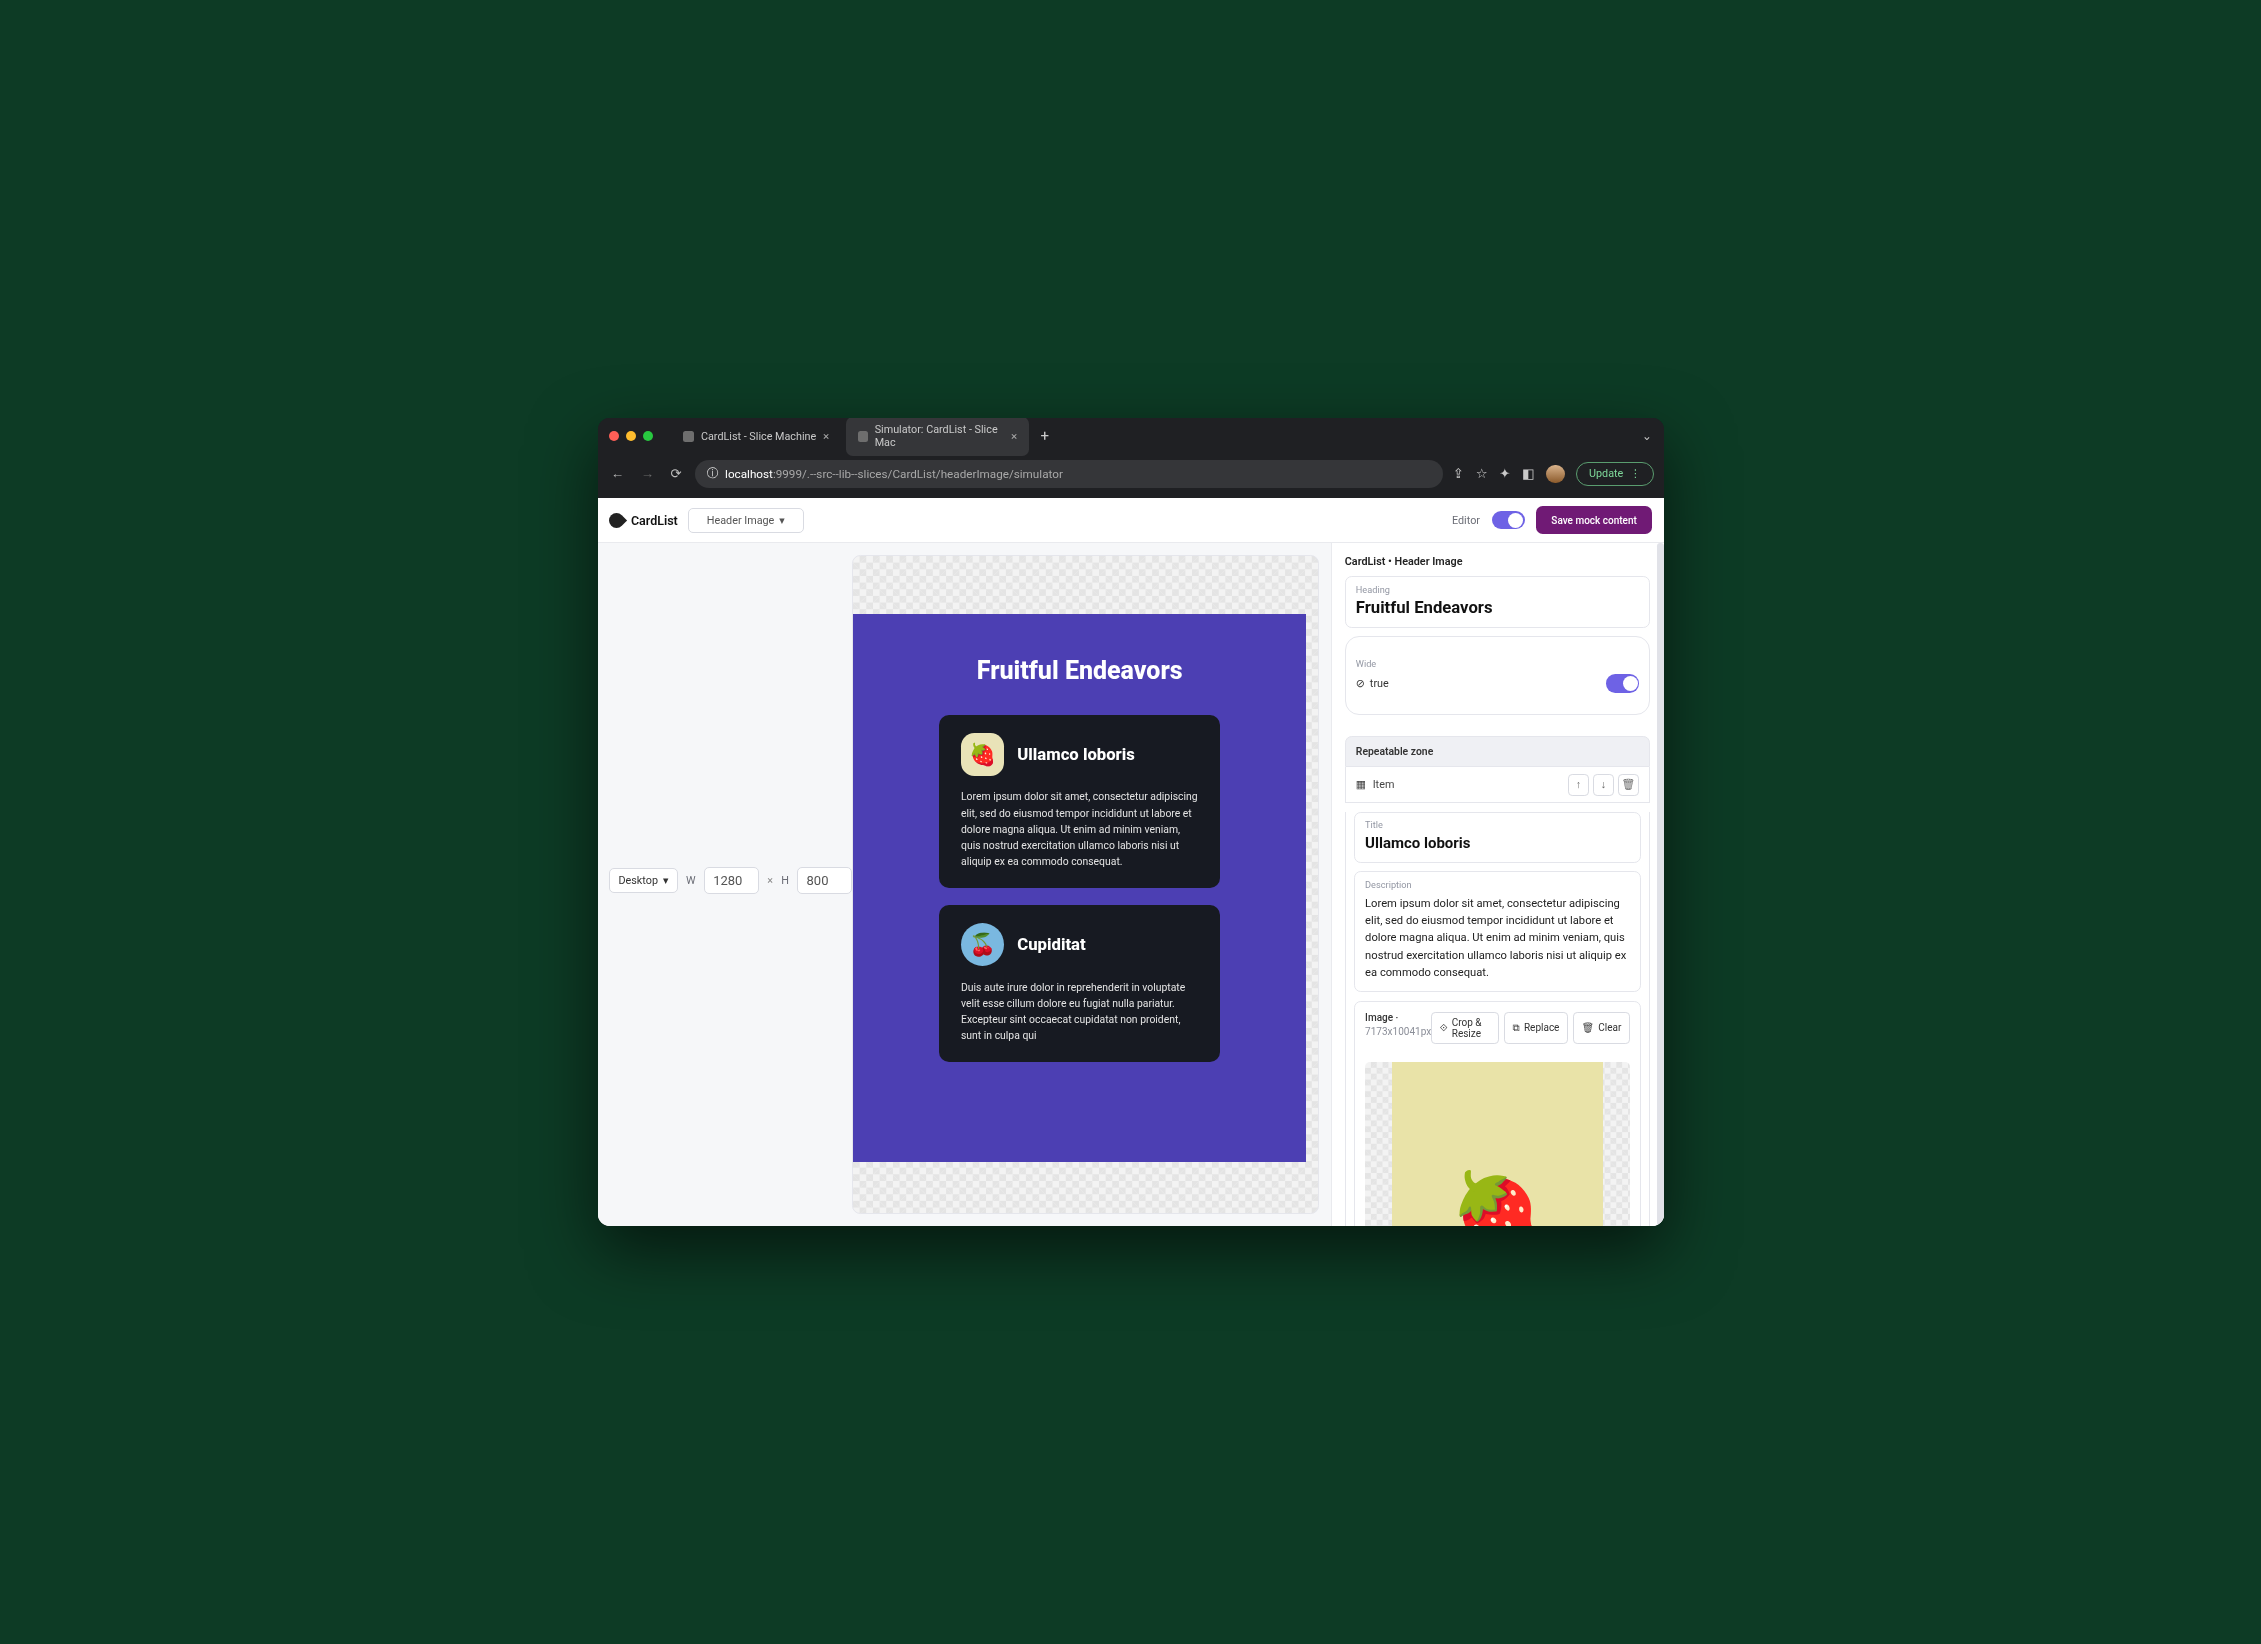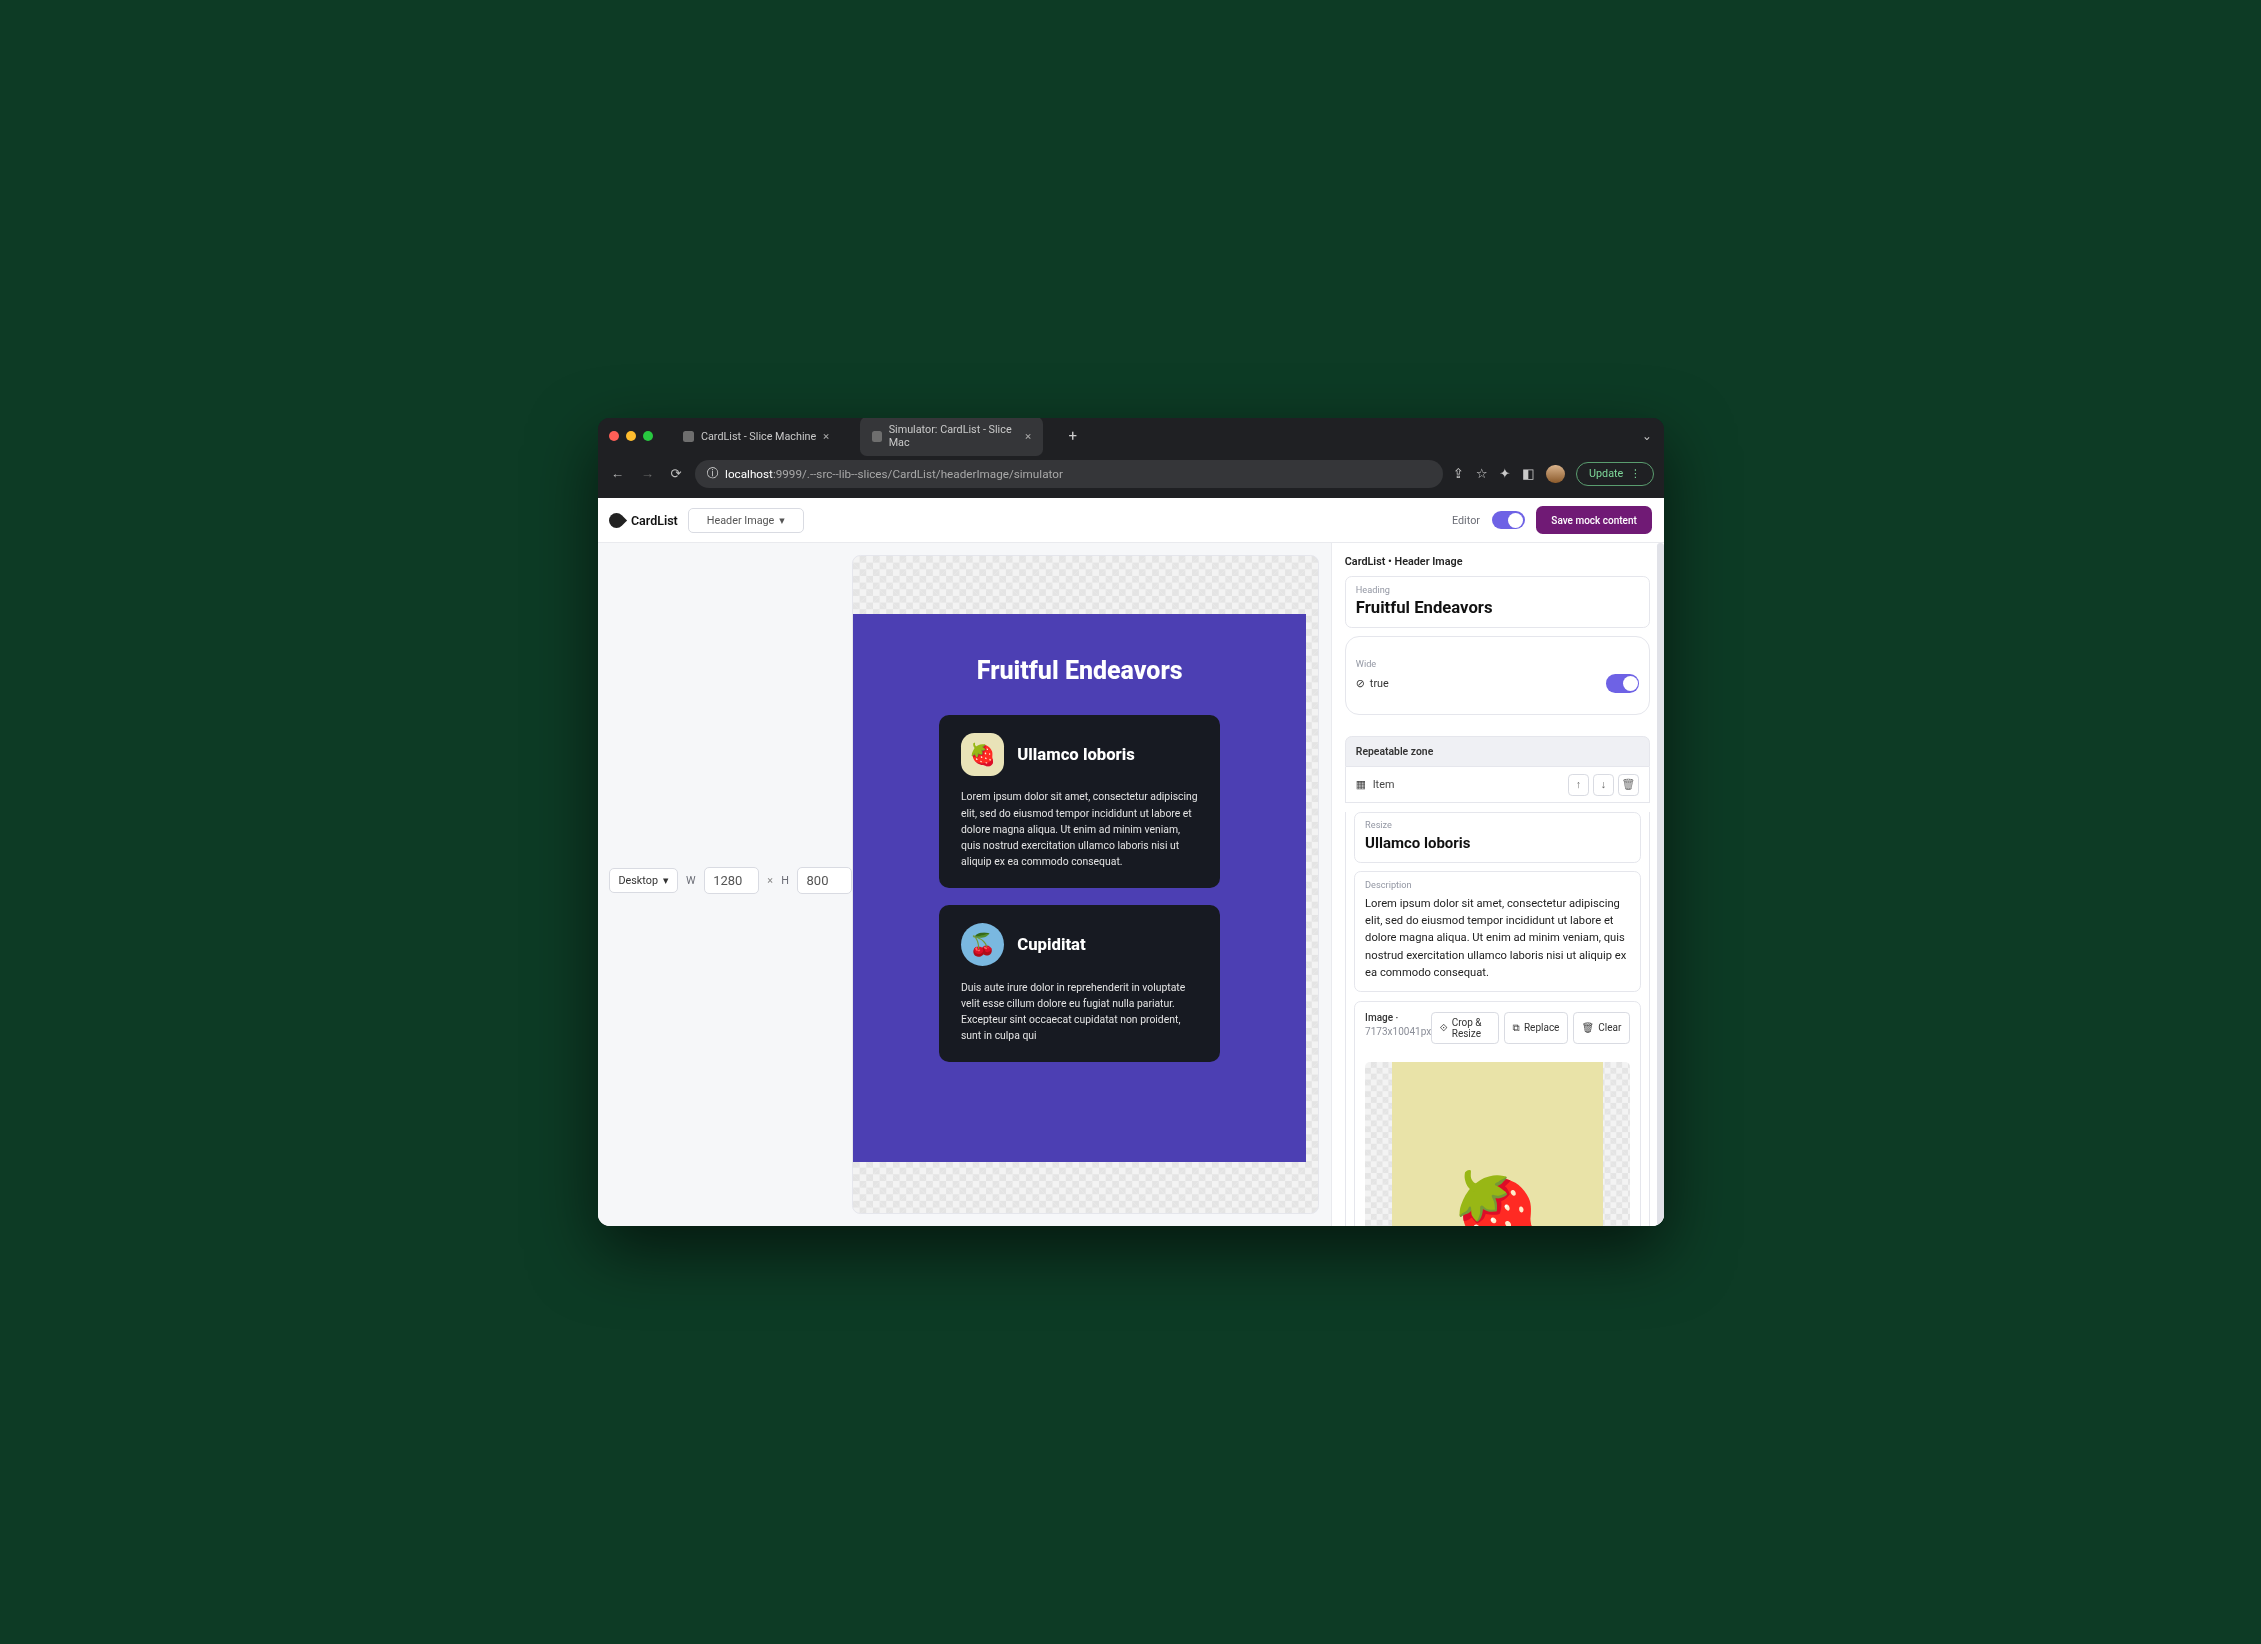--- a/index.html
+++ b/index.html
@@ -4,21 +4,21 @@
 <style>
   * { margin:0; padding:0; box-sizing:border-box; font-family:-apple-system,BlinkMacSystemFont,"Segoe UI",Roboto,sans-serif; }
   body { background:#0d3b25; display:flex; align-items:center; justify-content:center; min-height:100vh; padding:25px; }
   .browser { width:1066px; background:#1f2023; border-radius:11.7px; overflow:hidden; box-shadow:0 25px 67px rgba(0,0,0,.6); }
 
   
   .titlebar { background:#1f2023; display:flex; align-items:center; padding:0 11.7px; height:37px; gap:8.3px; }
   .traffic { display:flex; gap:6.7px; margin-right:10px; }
   .dot { width:10px; height:10px; border-radius:50%; }
   .dot.r{background:#ff5f57}.dot.y{background:#febc2e}.dot.g{background:#28c840}
-  .tabs { display:flex; align-items:center; gap:19px; flex:1; }
+  .tabs { display:flex; align-items:center; gap:5px; flex:1; }
   .tab { display:flex; align-items:center; gap:6.7px; padding:6.7px 11.7px; color:#c9c9c9; font-size:10.8px; border-radius:6.7px; max-width:183px; }
   .tab.active { background:#353639; }
   .tab .close { color:#aaa; font-size:11.7px; }
   .favicon { width:11.7px; height:11.7px; border-radius:2.5px; background:#6e6e6e; display:inline-block; }
   .newtab { color:#ccc; font-size:15px; padding:3.3px 6.7px; }
   .chev { color:#ccc; font-size:11.7px; }
 
   
   .urlbar { background:#1f2023; display:flex; align-items:center; padding:5px 10px 10px; gap:10px; }
   .navico { color:#bdbdbd; font-size:13.3px; padding:3.3px; }
@@ -231,21 +231,21 @@
             <span>Item</span>
           </span>
           <div class="ctrls">
             <div class="mini-btn">↑</div>
             <div class="mini-btn">↓</div>
             <div class="mini-btn">🗑</div>
           </div>
         </div>
         <div class="item-body">
           <div class="sub-field">
-            <div class="field-label">Resize</div>
+            <div class="field-label">Title</div>
             <div class="field-value">Ullamco loboris</div>
           </div>
           <div class="sub-field">
             <div class="field-label">Description</div>
             <div class="desc-value">Lorem ipsum dolor sit amet, consectetur adipiscing elit, sed do eiusmod tempor incididunt ut labore et dolore magna aliqua. Ut enim ad minim veniam, quis nostrud exercitation ullamco laboris nisi ut aliquip ex ea commodo consequat.</div>
           </div>
           <div class="image-field">
             <div class="image-top">
               <div class="image-meta">
                 <div class="lab"><span>Image</span> ·</div>

